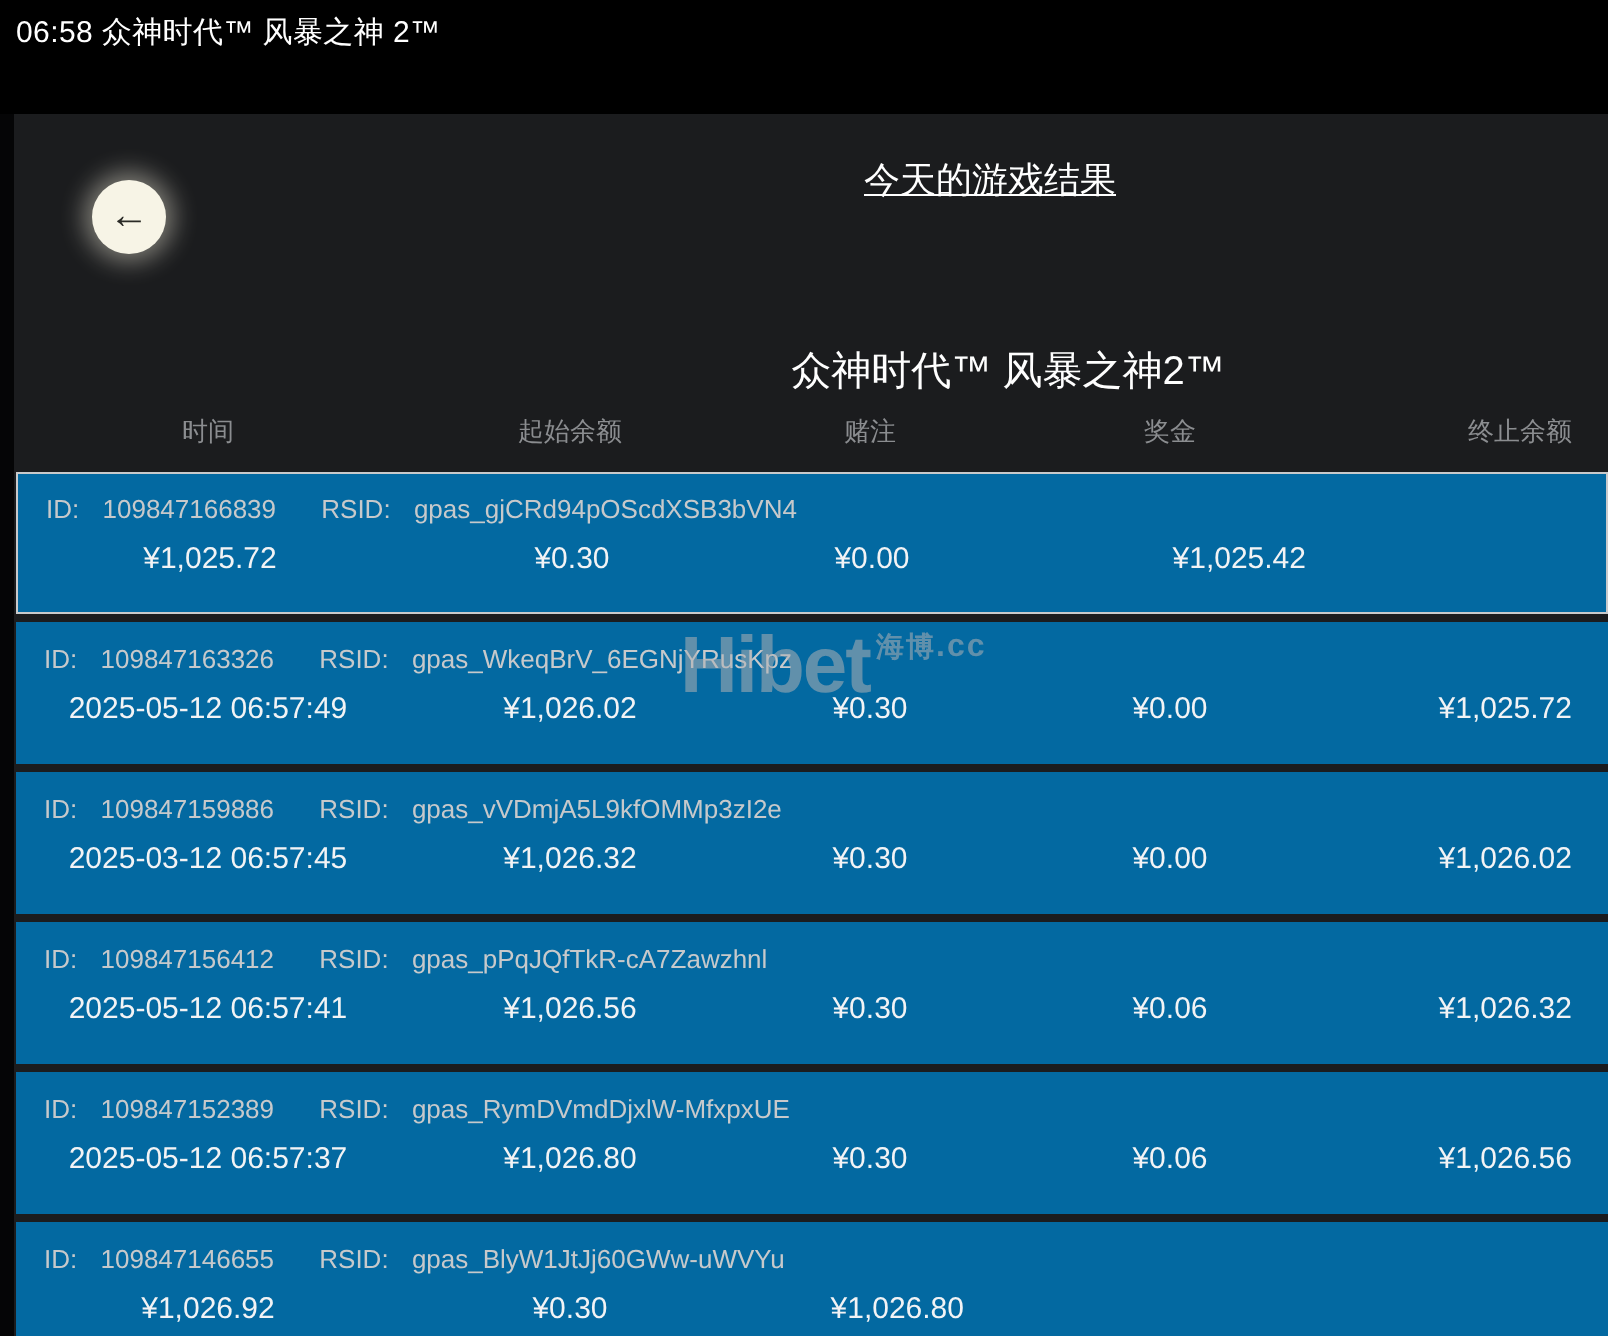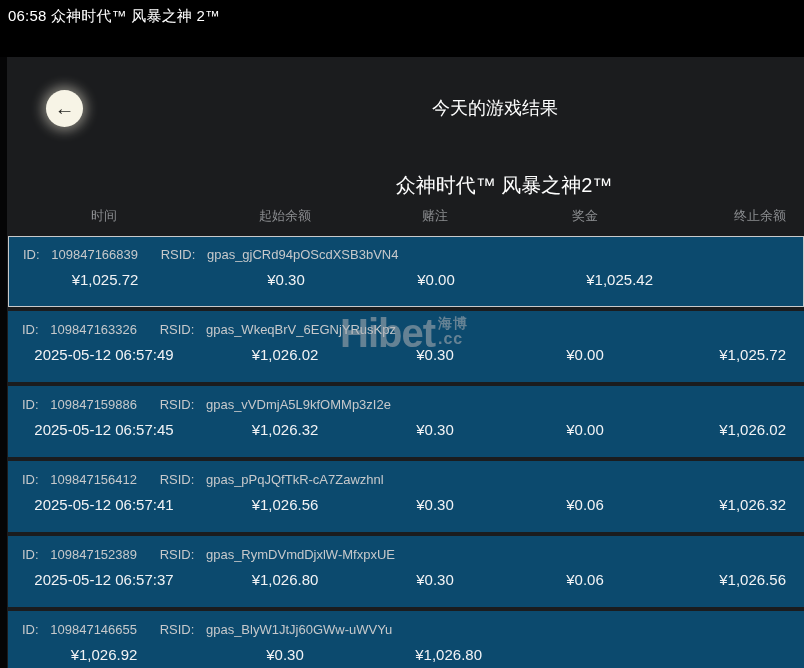--- a/index.html
+++ b/index.html
@@ -30,22 +30,22 @@
     position:absolute; left:39px; top:33px; width:37px; height:37px;
     border-radius:50%; background:#f7f4e6; border:none; cursor:pointer;
     box-shadow:0 0 12px 4px rgba(248,244,226,0.45);
     display:flex; align-items:center; justify-content:center;
   }
   .back-arrow {
     color:#2a2a26; font-size:20px; font-weight:bold; line-height:1;
     transform:translateY(-1px);
   }
   .page-title {
-    position:absolute; left:488px; top:39px; transform:translateX(-50%);
-    color:#ffffff; font-size:18px; font-weight:400; white-space:nowrap;
+    position:absolute; left:488px; top:21px; transform:translateX(-50%);
+    color:#ffffff; font-size:18px; font-weight:400; white-space:nowrap;text-decoration:underline;
   }
   .game-subtitle {
     position:absolute; left:497px; top:115px; transform:translateX(-50%);
     color:#fefefe; font-size:20px; font-weight:400; white-space:nowrap;
   }
   
   .cols {
     display:grid;
     grid-template-columns:192px 170px 130px 170px 1fr;
   }
@@ -53,42 +53,42 @@
   .c-end { text-align:right; padding-right:18px; }
   .table-header {
     position:absolute; left:1px; top:150px; width:796px;
     color:#8b8d90; font-size:13px;
   }
   .table-body {
     position:absolute; left:1px; top:179px; width:796px;
   }
   .row {
     width:796px; height:71px; margin-bottom:4px;
-    background:#0c4a6e; padding-top:11px; cursor:pointer;
+    background:#0369a1; padding-top:11px; cursor:pointer;
   }
   .row.selected { border:1px solid #c9cacb; padding-top:10px; }
   .row-line1 {
     padding-left:14px; font-size:13px; color:#c7c9cb; white-space:nowrap;
   }
   .row-line1 .id-value   { margin-left:8px; }
   .row-line1 .rsid-label { margin-left:19px; }
   .row-line1 .rsid-value { margin-left:8px; }
   .row-line2 {
     margin-top:9px; font-size:15px; color:#f2f3f5;
   }
   
   .watermark {
     position:absolute; left:333px; top:258px; z-index:5;
     display:flex; align-items:flex-start; pointer-events:none;
     color:rgba(175,177,180,0.55);
   }
   .wm-brand {
     font-size:40px; font-weight:800; line-height:36px; letter-spacing:-1px;
   }
-  .wm-right { display:flex; flex-direction:column; margin-left:3px; margin-top:1px; }
+  .wm-right { display:flex; flex-direction:row; margin-left:3px; margin-top:1px; }
   .wm-cjk { font-size:14px; line-height:15px; font-weight:700; letter-spacing:1px; }
   .wm-cc  { font-size:16px; line-height:15px; font-weight:800; letter-spacing:1px; }
   .left-strip {
     position:absolute; left:0; top:57px; width:7px; height:611px; background:#050506;
   }
 </style>
 </head>
 <body>
 
 <div class="screen">
@@ -146,21 +146,21 @@
     </div>
   </div>
         <div class="row">
     <div class="row-line1">
       <span class="id-label">ID:</span>
       <span class="id-value">109847159886</span>
       <span class="rsid-label">RSID:</span>
       <span class="rsid-value">gpas_vVDmjA5L9kfOMMp3zI2e</span>
     </div>
     <div class="row-line2 cols">
-      <span class="cell c-time">2025-05-12 06:57:45</span>
+      <span class="cell c-time">2025-03-12 06:57:45</span>
       <span class="cell c-start">¥1,026.32</span>
       <span class="cell c-bet">¥0.30</span>
       <span class="cell c-win">¥0.00</span>
       <span class="cell c-end">¥1,026.02</span>
     </div>
   </div>
         <div class="row">
     <div class="row-line1">
       <span class="id-label">ID:</span>
       <span class="id-value">109847156412</span>

